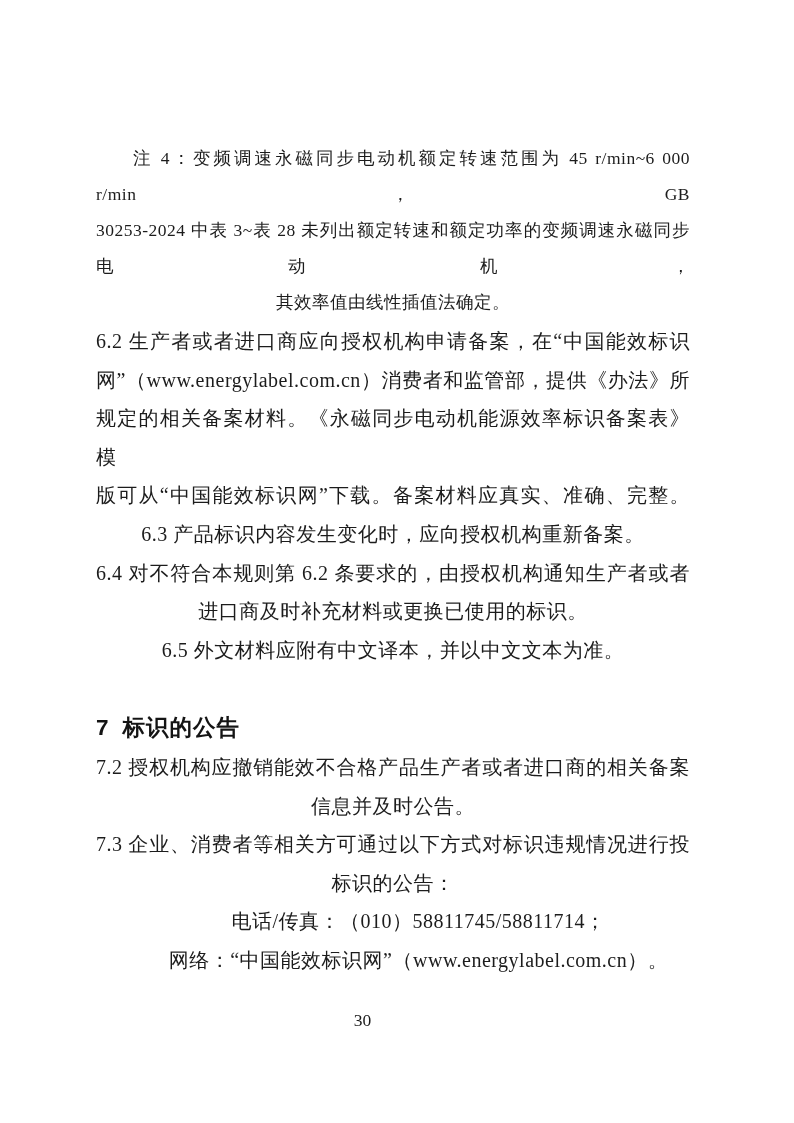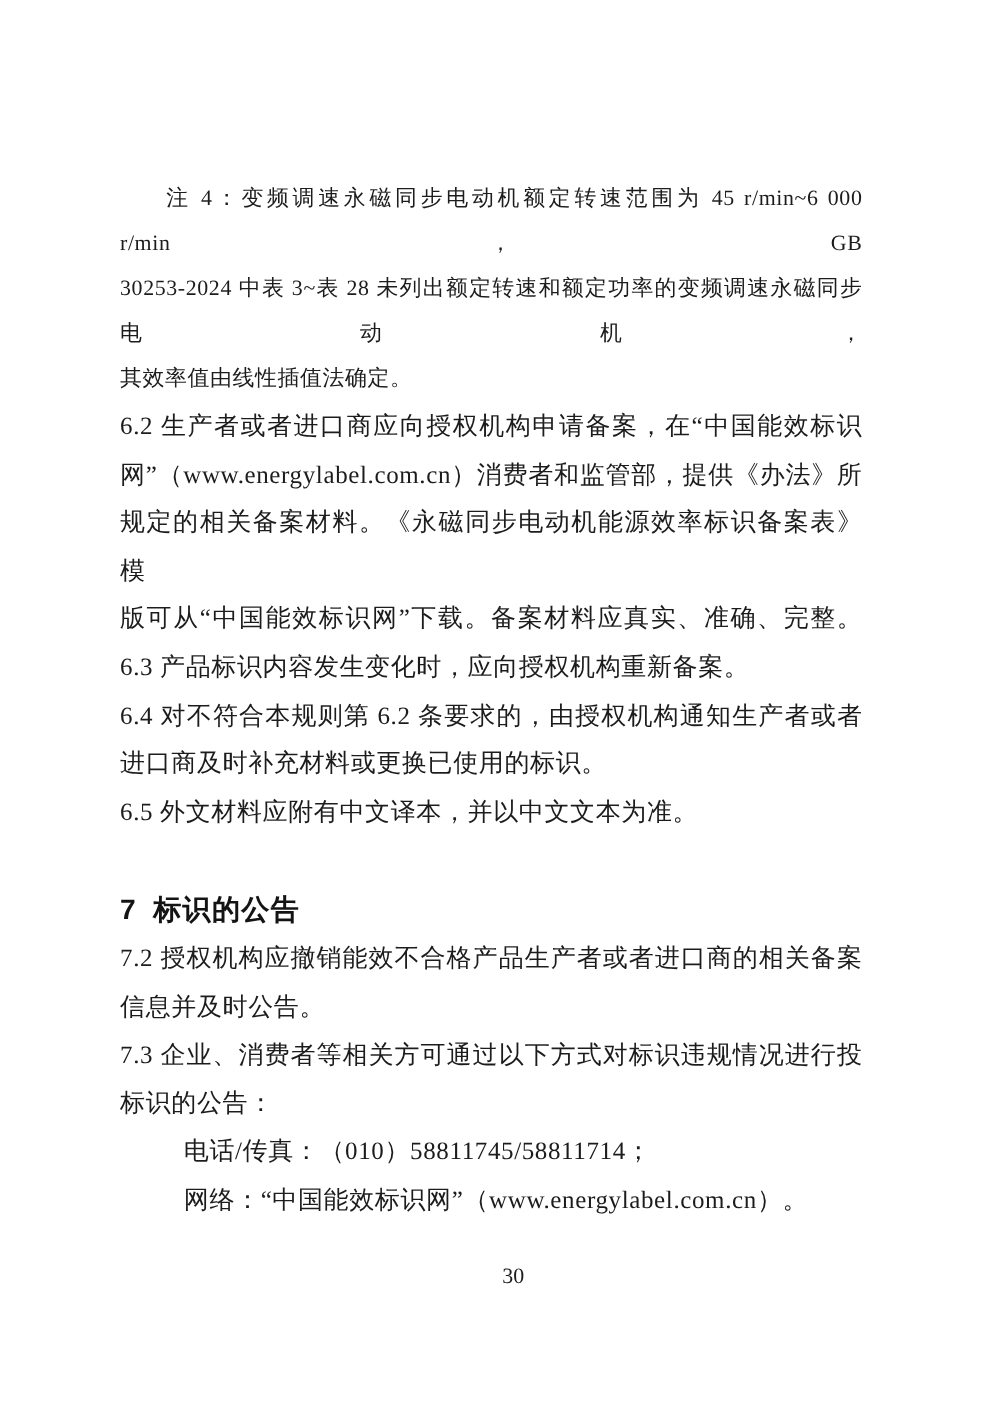--- a/index.html
+++ b/index.html
@@ -17,20 +17,21 @@
     color: #1c1c1c;
   }
   .content {
     position: absolute;
     left: 96px;
     top: 140px;
     width: 594px;
   }
   .line {
     letter-spacing: 0.5px;
+    text-align: center;
   }
   .note-line {
     font-size: 17.5px;
     line-height: 36px;
   }
   .body-line {
     font-size: 20px;
     line-height: 38.6px;
   }
   .j {
@@ -59,21 +60,20 @@
   }
   .page-number {
     position: absolute;
     left: 0;
     top: 1001px;
     width: 100%;
     text-align: center;
     font-size: 17.5px;
     line-height: 38.6px;
     color: #1c1c1c;
-    padding-left: 48px;
   }
 </style>
 </head>
 <body>
 
 <div class="page">
   <div class="content">
 
     <div>
       <div class="line note-line j first-indent">注 4：变频调速永磁同步电动机额定转速范围为 45 r/min~6 000 r/min，GB</div>

